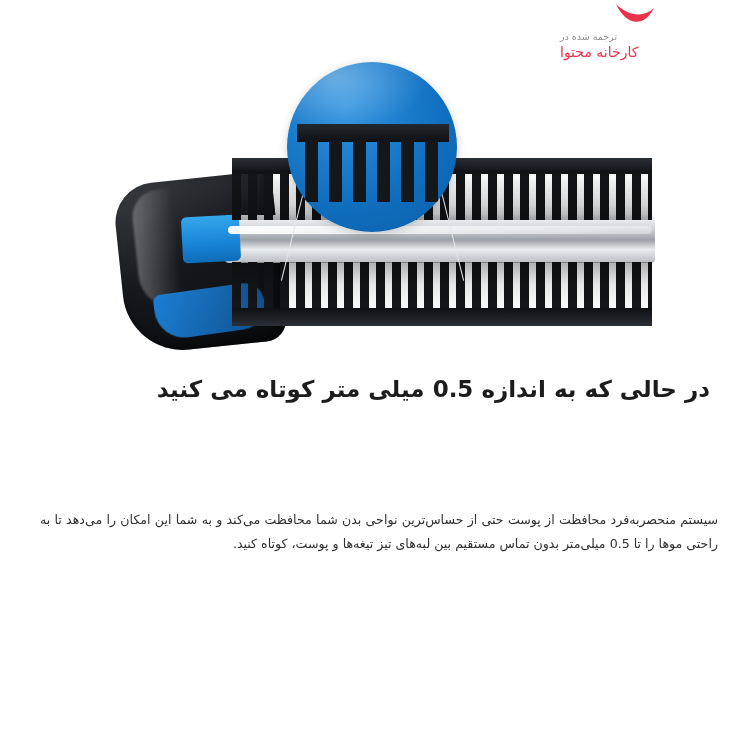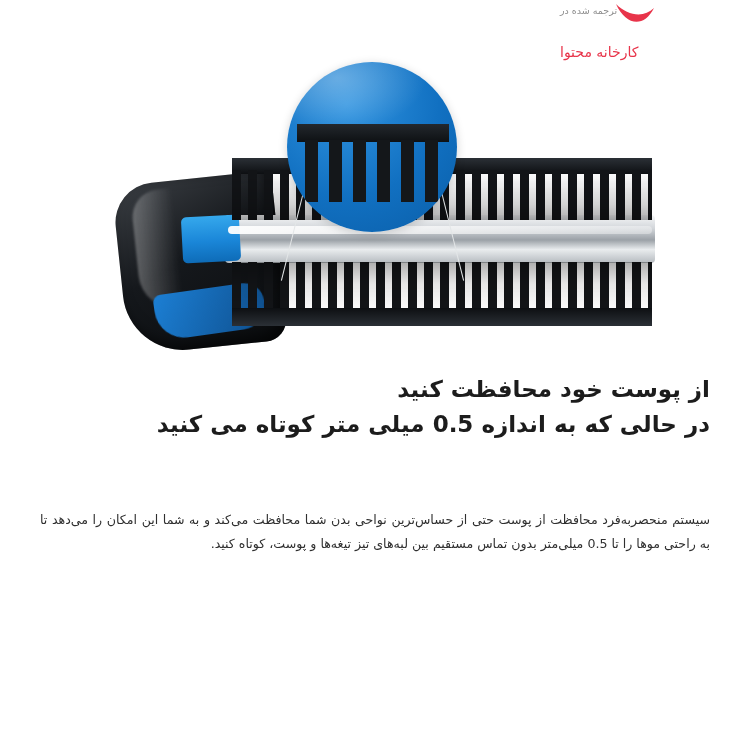--- a/index.html
+++ b/index.html
@@ -25,21 +25,21 @@
   
   .watermark {
     position: absolute;
     top: 0;
     right: 0;
     width: 190px;
     height: 62px;
     display: flex;
     flex-direction: column;
     align-items: flex-end;
-    justify-content: space-between;
+    justify-content: flex-end;
     padding: 4px 10px 0 0;
     box-sizing: border-box;
     z-index: 20;
   }
   .watermark-line1 {
     font-size: 9.5px;
     color: #8d8d8d;
     letter-spacing: 0;
     line-height: 13px;
     direction: rtl;
@@ -271,21 +271,21 @@
     color: #1c1c1c;
     font-size: 23px;
     line-height: 35px;
     letter-spacing: .3px;
   }
 
   
   .body-copy {
     position: absolute;
     top: 495px;
-    right: 40px;
+    right: 32px;
     left: 40px;
     direction: rtl;
     text-align: justify;
     text-align-last: right;
     color: #2f2f2f;
     font-size: 12.6px;
     line-height: 24px;
     letter-spacing: .1px;
   }
 </style>
@@ -325,19 +325,18 @@
     <div class="mag-leader l2"></div>
 
     <div class="magnifier">
       <div class="mag-gloss"></div>
       <div class="mag-teeth-top"></div>
       <div class="mag-teeth"></div>
     </div>
   </div>
 
   <div class="headline">
-    <div class="headline-line">از پوست خود محافظت کنید</div>
     <div class="headline-line">در حالی که به اندازه 0.5 میلی متر کوتاه می کنید</div>
   </div>
 
   <p class="body-copy">سیستم منحصربه‌فرد محافظت از پوست حتی از حساس‌ترین نواحی بدن شما محافظت می‌کند و به شما این امکان را می‌دهد تا به راحتی موها را تا 0.5 میلی‌متر بدون تماس مستقیم بین لبه‌های تیز تیغه‌ها و پوست، کوتاه کنید.</p>
 
 </div>
 
 </body></html>

